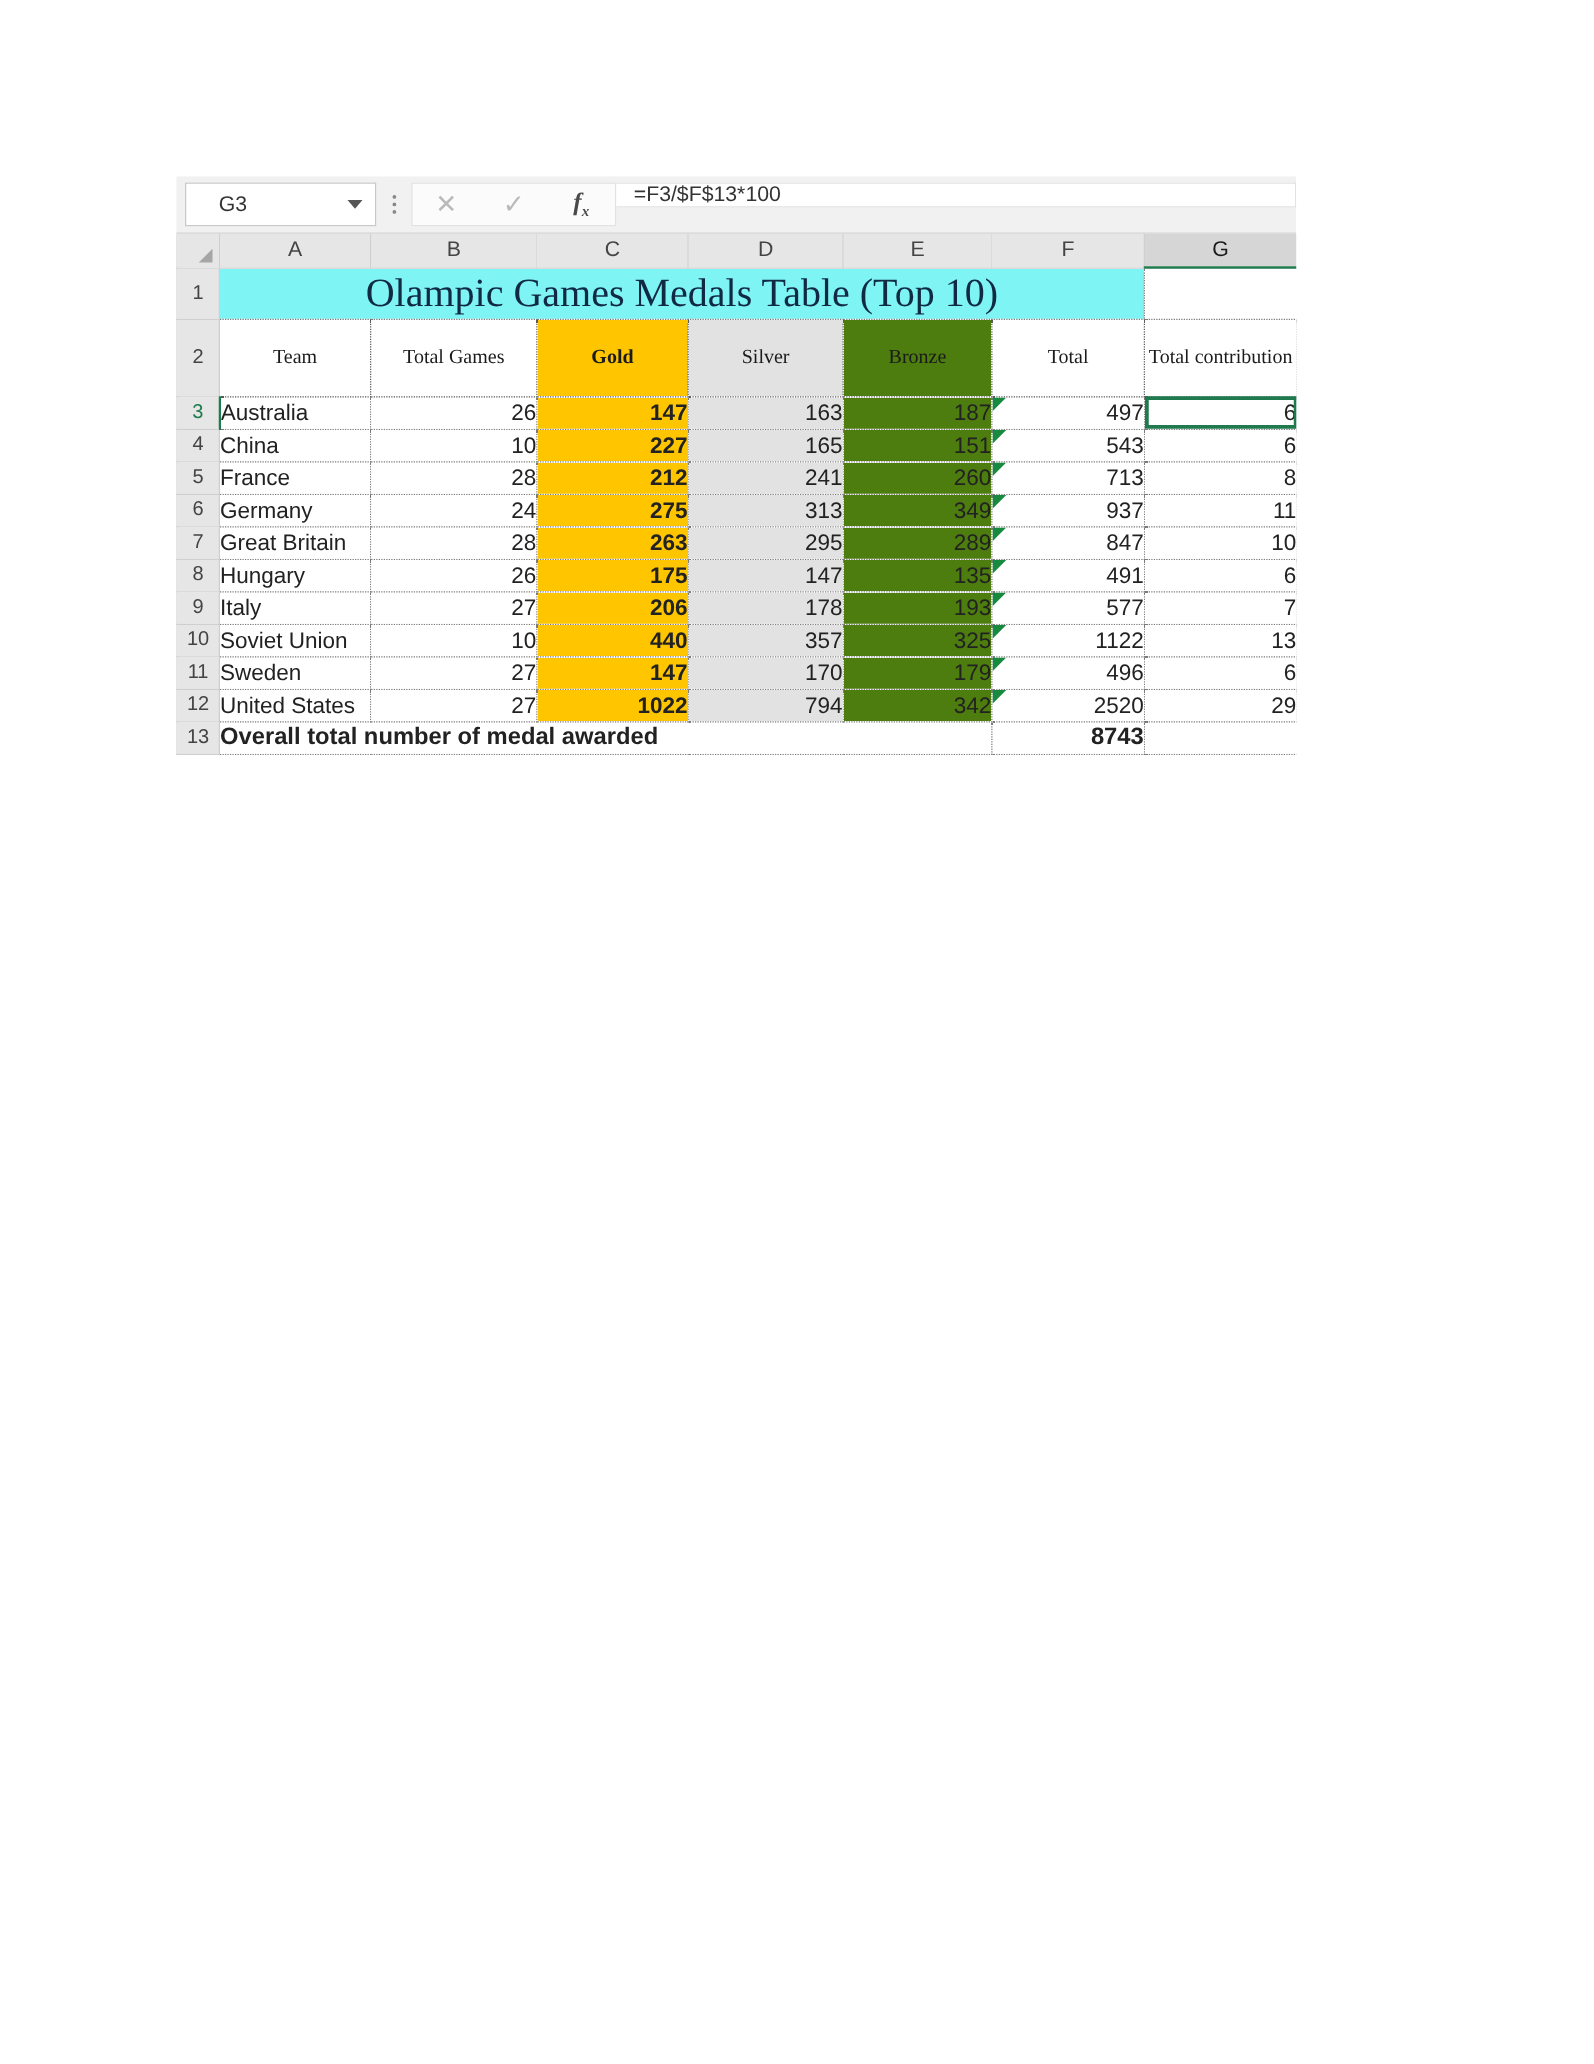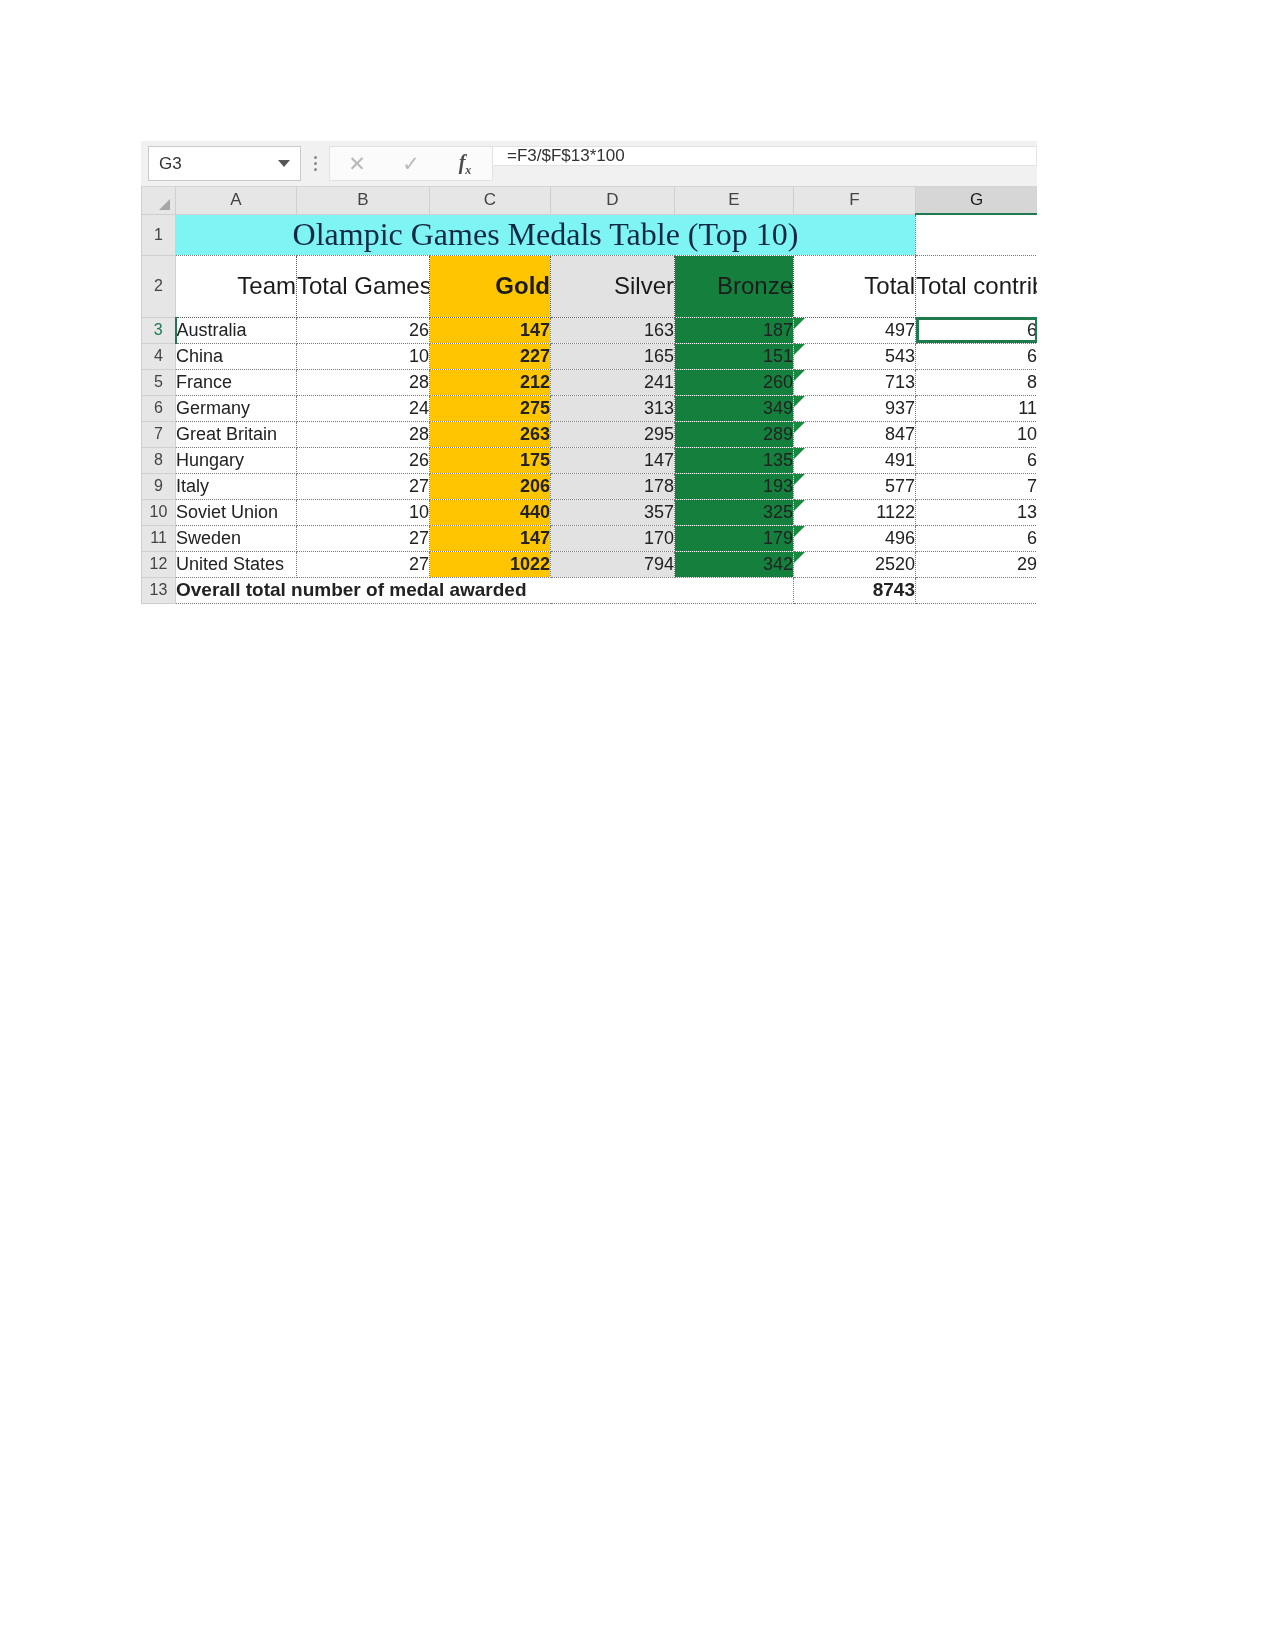--- a/index.html
+++ b/index.html
@@ -38,21 +38,21 @@
     background: #ffffff;
     border: 1px solid #c9c9c9;
     display: flex;
     align-items: center;
     position: relative;
     box-sizing: border-box;
   }
   .name-box-value {
     font-size: 17px;
     color: #333;
-    padding-left: 10px;
+    padding-left: 26px;
     font-family: "Liberation Sans", sans-serif;
   }
   .name-box-arrow {
     position: absolute;
     right: 10px;
     width: 0; height: 0;
     border-left: 6px solid transparent;
     border-right: 6px solid transparent;
     border-top: 7px solid #555;
   }
@@ -198,36 +198,36 @@
   .title-blank {
     background: #ffffff;
     border-bottom: 1px dotted #7b7b7b;
     border-left: 1px dotted #7b7b7b;
   }
 
   
   .hdr2 {
     height: 62px;
     vertical-align: bottom;
-    font-size: 24px;
-    font-family: Liberation Sans, sans-serif;
+    font-size: 16px;
+    font-family: Liberation Serif, serif;
     color: #1b1b1b;
     padding-bottom: 2px;
     border-right: 1px dotted #5a5a5a;
     border-bottom: 1px dotted #5a5a5a;
     background: #ffffff;
-    text-align: right;
+    text-align: center;
     padding-left: 6px;
     box-sizing: border-box;
   }
 
   
   .fill-gold   { background: #ffc600; }
   .fill-silver { background: #e2e2e2; }
-  .fill-bronze { background: #15803d; }
+  .fill-bronze { background: #4d7c0f; }
 
   .bold { font-weight: bold; }
 
   
   .tri-comment {
     position: absolute;
     left: 0; top: 0;
     width: 0; height: 0;
     border-top: 11px solid #178a3f;
     border-right: 11px solid transparent;

